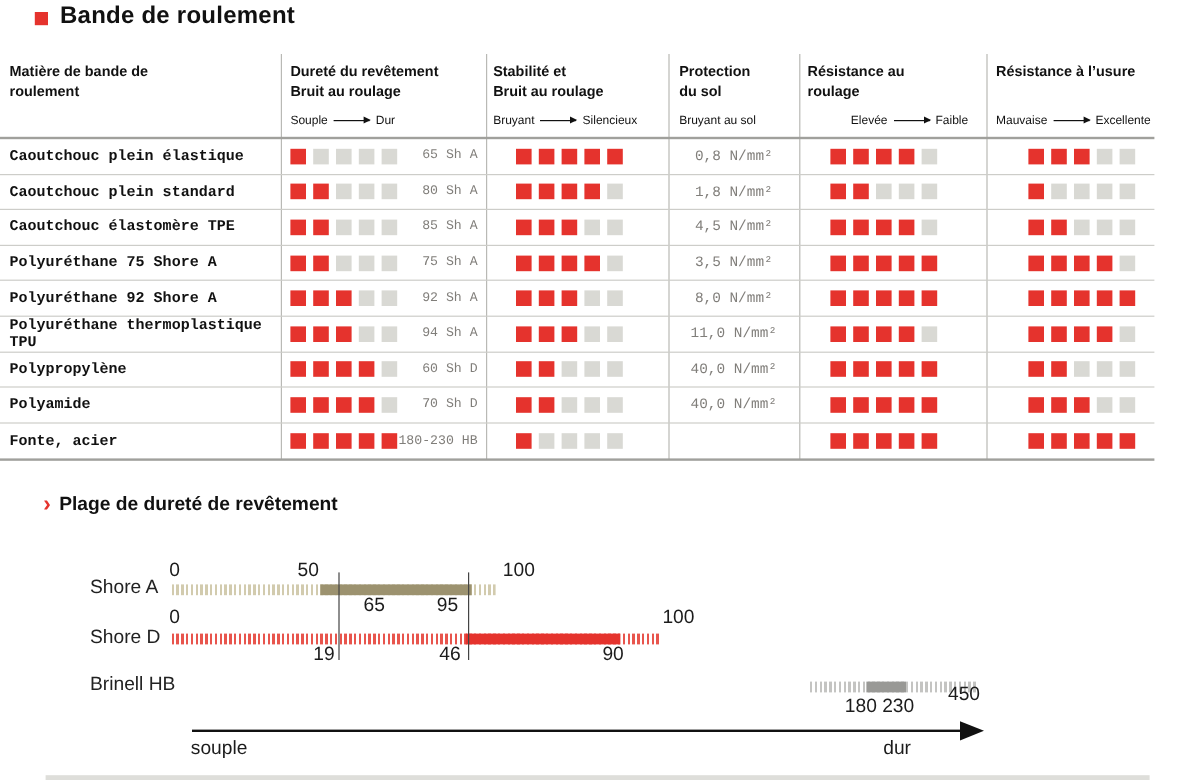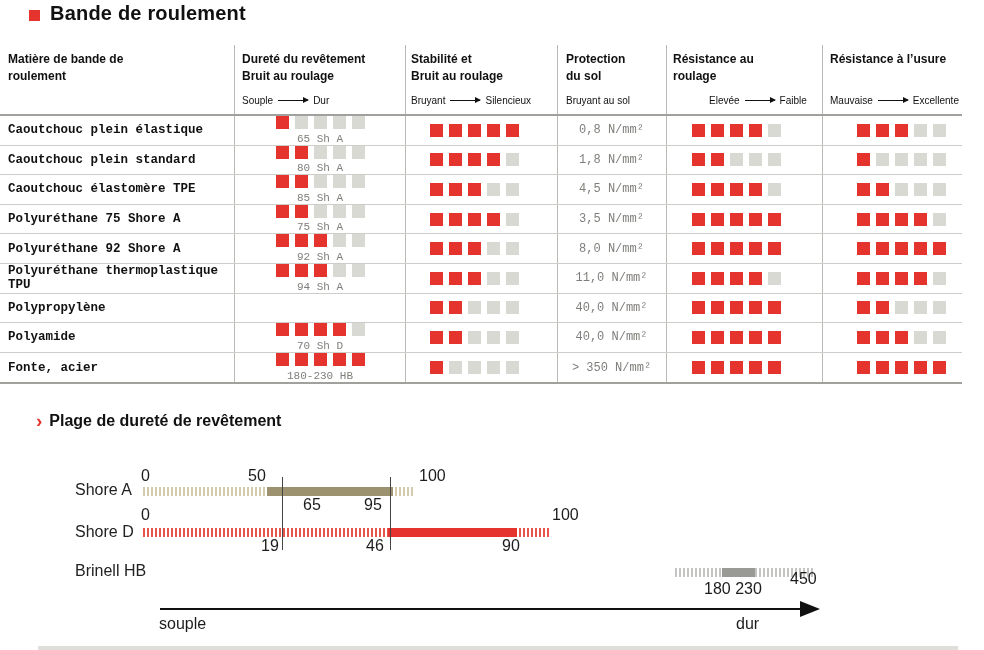--- a/index.html
+++ b/index.html
@@ -27,21 +27,21 @@
                  border-top:3.5px solid transparent;border-bottom:3.5px solid transparent;}
 
   .thick{position:absolute;left:0;width:962px;height:2px;background:#a0a09c;}
   .thick-top{top:69px;} .thick-bottom{top:337px;}
 
   .tbody{position:absolute;left:0;top:71px;width:962px;font-family:Liberation Mono, monospace;}
   .trow{position:relative;height:29.6px;box-sizing:border-box;border-bottom:1px solid #cdcdc9;}
   .trow:last-child{border-bottom:none;}
   .cell{position:absolute;top:0;height:100%;display:flex;align-items:center;}
   .c-mat{left:8px;width:218px;font-size:12.5px;font-weight:bold;}
-  .c-dur{left:242px;width:156px;justify-content:space-between;flex-direction:column;}
+  .c-dur{left:242px;width:156px;justify-content:space-between;}
   .c-stab{left:430px;}
   .c-prot{left:557px;width:109px;justify-content:center;font-size:12px;color:#807e7a;}
   .c-roul{left:692px;}
   .c-usu{left:857px;}
   .squares{display:flex;gap:6px;}
   .sq{width:13px;height:13px;background:#d9d9d4;flex:none;}
   .sq.on{background:#e5332d;}
   .hval{font-size:11px;color:#807e7a;white-space:nowrap;}
 
   
@@ -390,20 +390,30 @@
               <span class="sq on"></span>
               <span class="sq on"></span>
               <span class="sq on"></span>
               <span class="sq on"></span>
               <span class="sq"></span>
             </div>
           </div>
         </div>
         <div class="trow">
           <div class="cell c-mat">Polypropylène</div>
+          <div class="cell c-dur">
+            <div class="squares">
+              <span class="sq on"></span>
+              <span class="sq on"></span>
+              <span class="sq on"></span>
+              <span class="sq on"></span>
+              <span class="sq"></span>
+            </div>
+            <span class="hval">60 Sh D</span>
+          </div>
           <div class="cell c-stab">
             <div class="squares">
               <span class="sq on"></span>
               <span class="sq on"></span>
               <span class="sq"></span>
               <span class="sq"></span>
               <span class="sq"></span>
             </div>
           </div>
           <div class="cell c-prot">40,0 N/mm²</div>
@@ -481,21 +491,20 @@
           </div>
           <div class="cell c-stab">
             <div class="squares">
               <span class="sq on"></span>
               <span class="sq"></span>
               <span class="sq"></span>
               <span class="sq"></span>
               <span class="sq"></span>
             </div>
           </div>
-          <div class="cell c-prot">&gt; 350 N/mm²</div>
           <div class="cell c-roul">
             <div class="squares">
               <span class="sq on"></span>
               <span class="sq on"></span>
               <span class="sq on"></span>
               <span class="sq on"></span>
               <span class="sq on"></span>
             </div>
           </div>
           <div class="cell c-usu">

